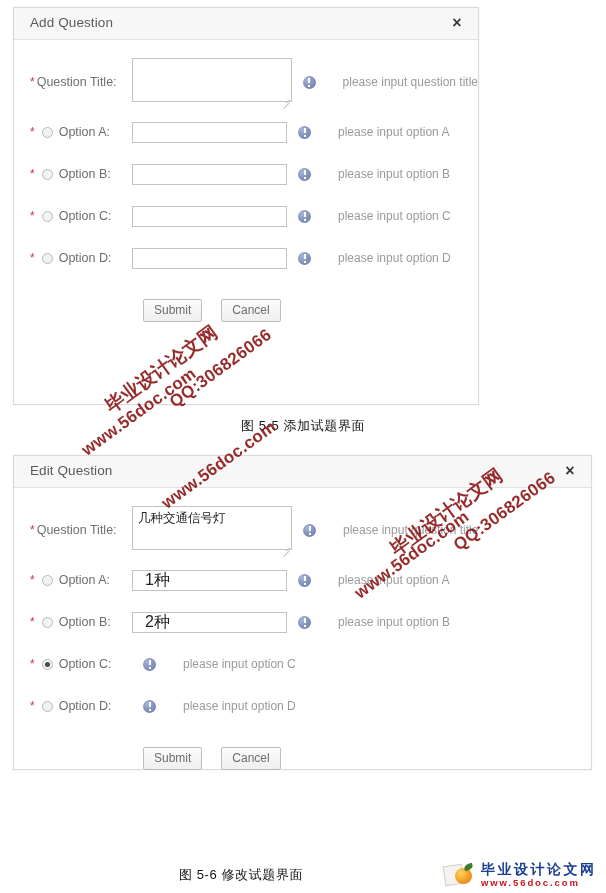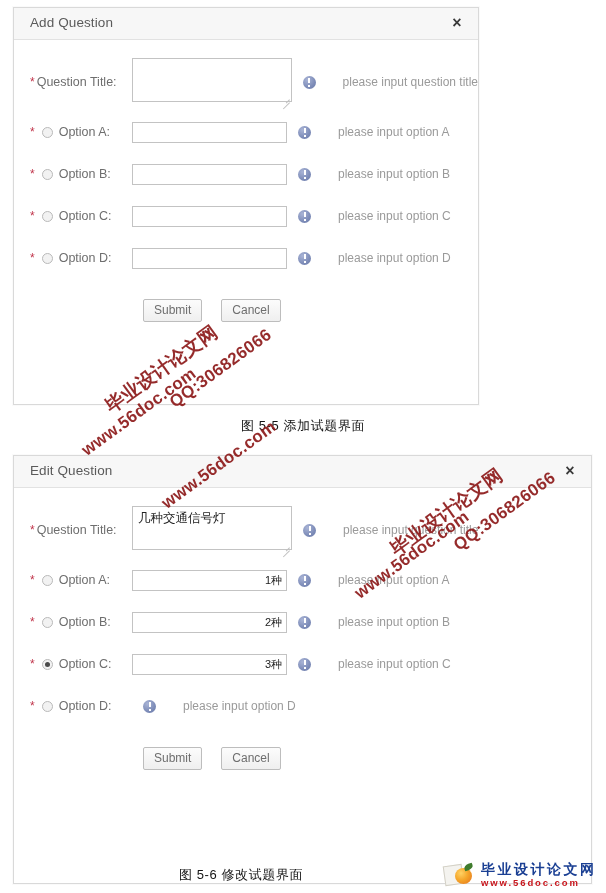--- a/index.html
+++ b/index.html
@@ -20,21 +20,21 @@
   }
 
   
   .dialog {
     position: absolute;
     background: #ffffff;
     border: 1px solid #d9d9d9;
     box-shadow: 0 0 0 1px rgba(0,0,0,0.02);
   }
   #dialog-add  { left: 13px; top: 7px;   width: 466px; height: 398px; }
-  #dialog-edit { left: 13px; top: 455px; width: 579px; height: 429px; }
+  #dialog-edit { left: 13px; top: 455px; width: 579px; height: 315px; }
 
   .dialog-header {
     position: relative;
     height: 32px;
     background: #f7f7f7;
     border-bottom: 1px solid #e2e2e2;
   }
   .dialog-title {
     position: absolute;
     left: 16px;
@@ -148,25 +148,24 @@
   }
   .resize-grip i:nth-child(1) { bottom: 1px; width: 9px; }
   .resize-grip i:nth-child(2) { bottom: 4px; width: 5px; }
 
   .txt {
     width: 155px;
     height: 21px;
     border: 1px solid #c3c3c3;
     background: #fff;
     font-family: "Liberation Sans", sans-serif;
-    font-size: 11px;
+    font-size: 16px;
     color: #222;
-    padding: 1px 4px;
+    padding: 1px 12px;
     outline: none;
-    text-align: right;
   }
 
   
   .hint {
     display: flex;
     align-items: center;
     margin-left: 11px;
     white-space: nowrap;
     gap: 21px;
   }
@@ -476,23 +475,20 @@
           <span class="hint-text">please input option B</span>
         </div>
       </div>
 
       <div class="form-row">
         <div class="label-cell">
           <span class="req-star req-star-sp">*</span>
           <span class="radio checked"></span>
           <span class="lbl-text">Option C:</span>
         </div>
-        <div class="field-cell">
-          <input class="txt" type="text" value="3种" style="">
-        </div>
         <div class="hint">
           <span class="info-icon"></span>
           <span class="hint-text">please input option C</span>
         </div>
       </div>
 
       <div class="form-row">
         <div class="label-cell">
           <span class="req-star req-star-sp">*</span>
           <span class="radio"></span>

